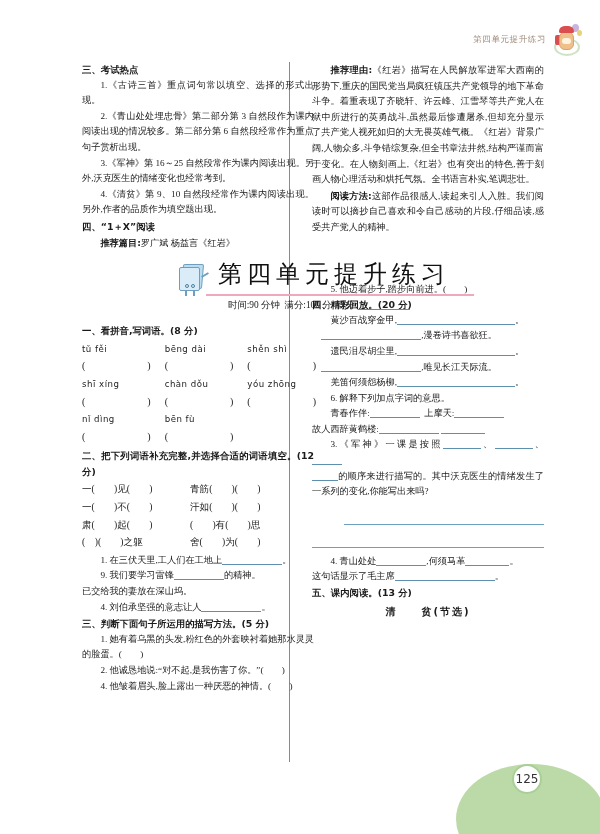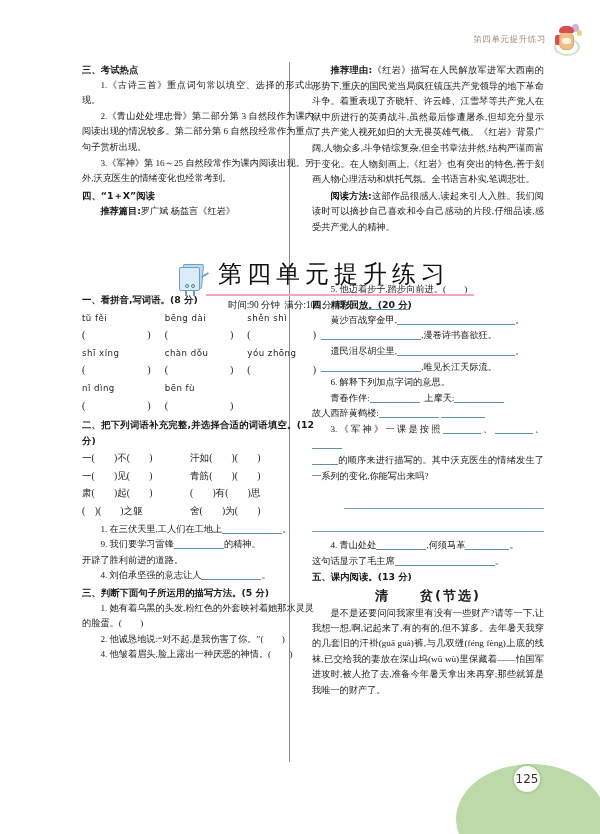--- a/index.html
+++ b/index.html
@@ -143,21 +143,21 @@
   
   .idiom-row{ display:flex; margin-top:2px; font-size:9.6px; }
   .idiom-a{ width:108px; } .idiom-b{ flex:1; }
 
   
   .passage{
     font-family:"Liberation Serif","DejaVu Serif",serif;
     font-size:9.2px; line-height:15.4px;
   }
   .passage-title{
-    text-align:center; font-weight:bold; font-size:13px;
+    text-align:center; font-weight:bold; font-size:10px;
     font-family:"DejaVu Sans","Liberation Sans",sans-serif;
     margin:3px 0 2px 0; letter-spacing:2px;
   }
 
   
   .hill{
     position:absolute; right:-6px; bottom:-40px;
     width:150px; height:110px; border-radius:50%;
     background:#bcd9a8;
   }
@@ -192,20 +192,21 @@
   <div class="divider"></div>
 
   <div class="cols">
 
     <div class="col col-l">
 
       <p class="hd">三、考试热点</p>
       <p class="ind">1.《古诗三首》重点词句常以填空、选择的形式出现。</p>
       <p class="ind">2.《青山处处埋忠骨》第二部分第 3 自然段作为课内阅读出现的情况较多。第二部分第 6 自然段经常作为重点句子赏析出现。</p>
       <p class="ind">3.《军神》第 16～25 自然段常作为课内阅读出现。另外,沃克医生的情绪变化也经常考到。</p>
+      <p class="ind">4.《清贫》第 9、10 自然段经常作为课内阅读出现。另外,作者的品质作为填空题出现。</p>
 
       <p class="hd sect">四、“1＋X”阅读</p>
       <p class="ind">
         <span class="b">推荐篇目:</span><span>罗广斌 杨益言《红岩》</span>
       </p>
 
       <div style="height:72px"></div>
 
       <p class="hd">一、看拼音,写词语。(8 分)</p>
 
@@ -246,44 +247,44 @@
         </div>
         <div class="py-cell">
           <div class="py-word">bēn fù</div>
           <div class="py-paren">(　　)</div>
         </div>
         <div class="py-cell"></div>
       </div>
 
       <p class="hd sect" style="margin-top:4px">二、把下列词语补充完整,并选择合适的词语填空。(12 分)</p>
 
+      <div class="idiom-row">
+        <div class="idiom-a">一(　　)见(　　)</div>
+        <div class="idiom-b">青筋(　　)(　　)</div>
+      </div>
       <div class="idiom-row">
         <div class="idiom-a">一(　　)不(　　)</div>
         <div class="idiom-b">汗如(　　)(　　)</div>
       </div>
       <div class="idiom-row">
-        <div class="idiom-a">一(　　)见(　　)</div>
-        <div class="idiom-b">青筋(　　)(　　)</div>
-      </div>
-      <div class="idiom-row">
         <div class="idiom-a">肃(　　)起(　　)</div>
         <div class="idiom-b">(　　)有(　　)思</div>
       </div>
       <div class="idiom-row">
         <div class="idiom-a">(　)(　　)之躯</div>
         <div class="idiom-b">舍(　　)为(　　)</div>
       </div>
 
       <p class="ind" style="margin-top:3px">
         <span>1. 在三伏天里,工人们在工地上</span><span class="u u60"></span><span>。</span>
       </p>
       <p class="ind">
         <span>9. 我们要学习雷锋</span><span class="u u50"></span><span>的精神。</span>
       </p>
-      <p>开辟了胜利前进的道路。</p>
+      <p>已交给我的妻放在深山坞。</p>
       <p class="ind">
         <span>4. 刘伯承坚强的意志让人</span><span class="u u60"></span><span>。</span>
       </p>
 
       <p class="hd" style="margin-top:1px">三、判断下面句子所运用的描写方法。(5 分)</p>
       <p class="ind">1. 她有着乌黑的头发,粉红色的外套映衬着她那水灵灵的脸蛋。(　　)</p>
       <p class="ind">2. 他诚恳地说:“对不起,是我伤害了你。”(　　)</p>
       <p class="ind">4. 他皱着眉头,脸上露出一种厌恶的神情。(　　)</p>
     </div>
 
@@ -306,20 +307,23 @@
         <span>黄沙百战穿金甲,</span><span class="u u118"></span><span>。</span>
       </p>
       <p style="text-indent:1em">
         <span class="u u100"></span><span>,漫卷诗书喜欲狂。</span>
       </p>
       <p class="ind">
         <span>遗民泪尽胡尘里,</span><span class="u u118"></span><span>。</span>
       </p>
       <p style="text-indent:1em">
         <span class="u u100"></span><span>,唯见长江天际流。</span>
+      </p>
+      <p class="ind">
+        <span>羌笛何须怨杨柳,</span><span class="u u118"></span><span>。</span>
       </p>
 
       <p class="ind">6. 解释下列加点字词的意思。</p>
       <p class="ind">
         <span>青春作伴:</span><span class="u u50"></span>&nbsp;&nbsp;<span>上摩天:</span><span class="u u50"></span>
       </p>
       <p>
         <span>故人西辞黄鹤楼:</span><span class="u u60"></span>&nbsp;<span class="u u44"></span>
       </p>
 
@@ -338,21 +342,20 @@
 
       <p class="ind" style="margin-top:6px">
         <span>4. 青山处处</span><span class="u u50"></span><span>,何须马革</span><span class="u u44"></span><span>。</span>
       </p>
       <p>
         <span>这句话显示了毛主席</span><span class="u u100"></span><span>。</span>
       </p>
 
       <p class="hd">五、课内阅读。(13 分)</p>
       <p class="passage-title">清　　贫(节选)</p>
-      <p class="ind passage">是不是还要问问我家里有没有一些财产?请等一下,让我想一想,啊,记起来了,有的有的,但不算多。去年暑天我穿的几套旧的汗褂(guā guà)裤,与几双缝(féng fèng)上底的线袜,已交给我的妻放在深山坞(wū wù)里保藏着——怕国军进攻时,被人抢了去,准备今年暑天拿出来再穿;那些就算是我唯一的财产了。</p>
     </div>
   </div>
 
   <div class="titleblk">
     <span class="bookicon">
       <span class="pg"></span>
         <span class="pg2"></span>
       <span class="eyes"><i></i><i></i></span>
       <span class="arm r"></span>
       <span class="leg l"></span>

